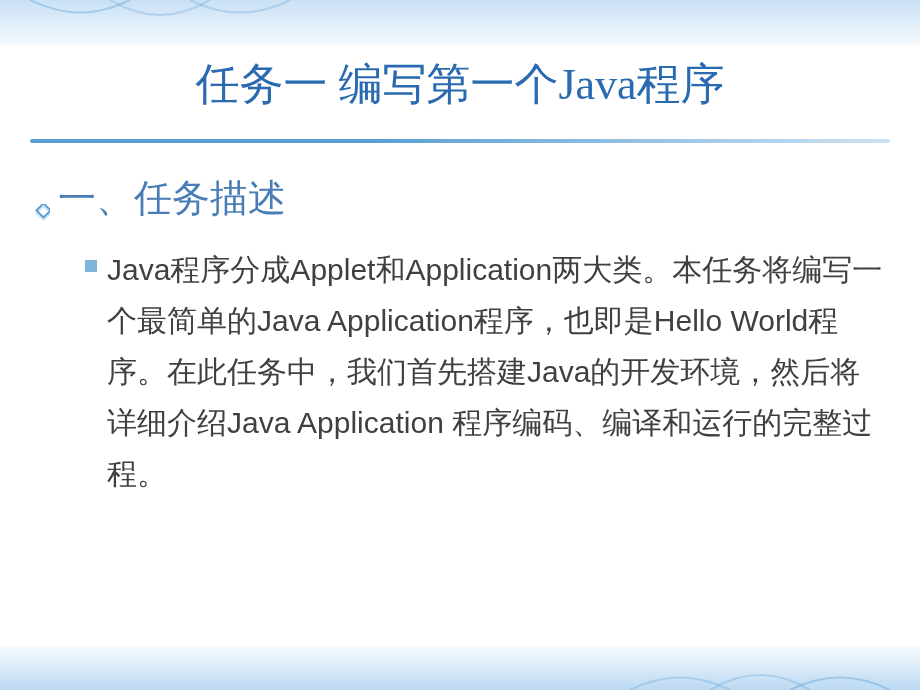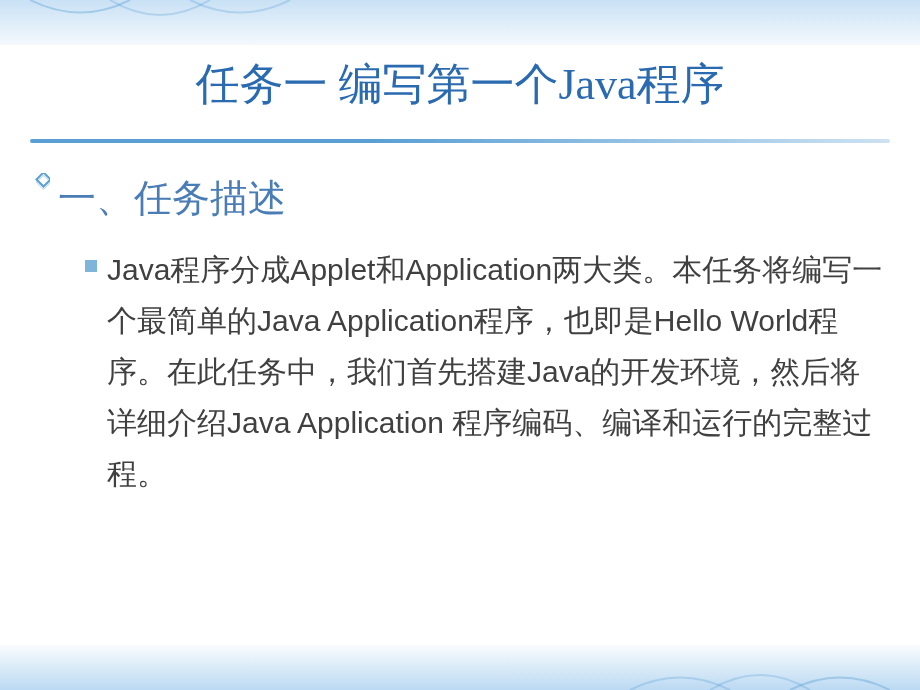--- a/index.html
+++ b/index.html
@@ -56,21 +56,21 @@
       background: linear-gradient(90deg, #5a9fd4 0%, #5a9fd4 40%, rgba(90, 159, 212, 0.3) 100%);
       border-radius: 2px;
     }
     
     .content {
       padding: 0 30px;
     }
     
     .section-heading {
       display: flex;
-      align-items: flex-start;
+      align-items: flex-end;
       margin-bottom: 20px;
       padding-left: 0;
     }
     
     .diamond-bullet {
       display: inline-block;
       width: 20px;
       height: 20px;
       margin-right: 8px;
       position: relative;

